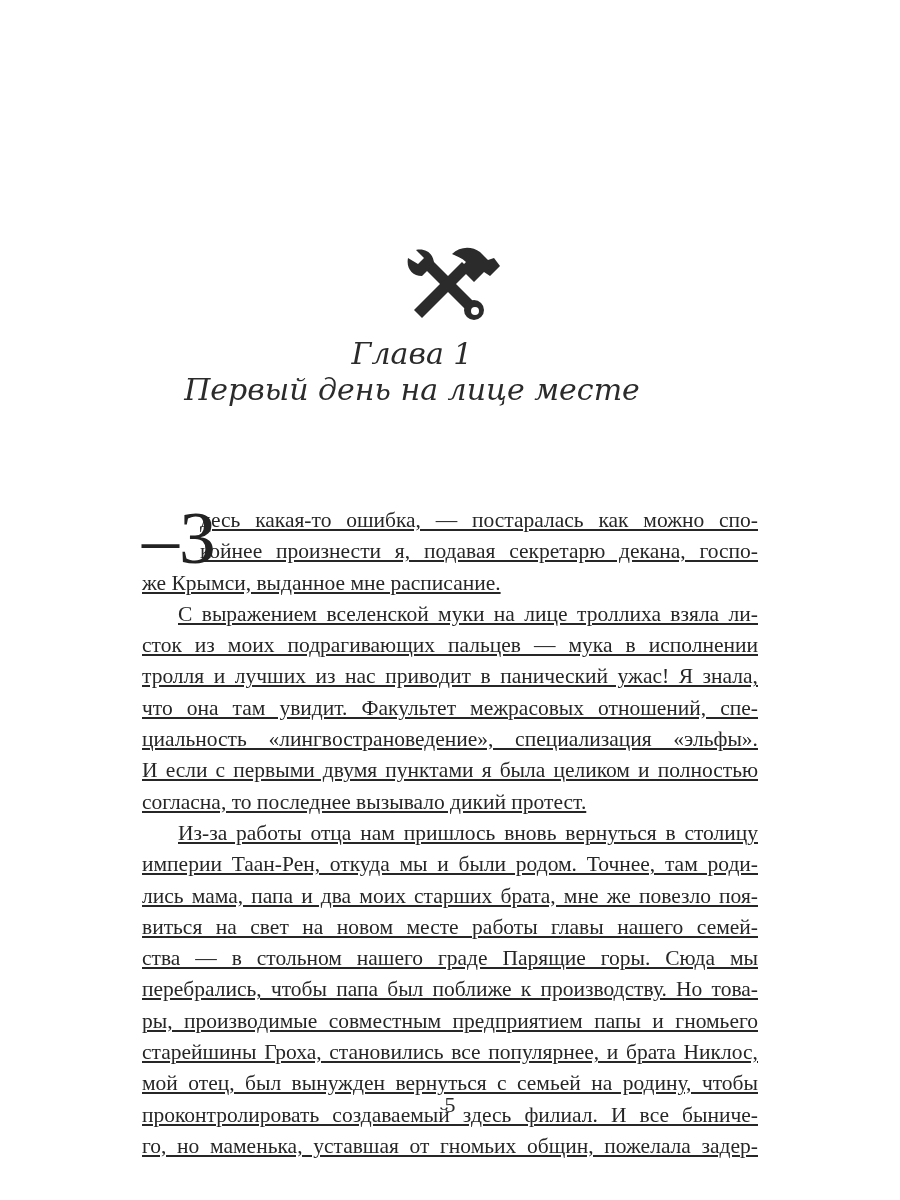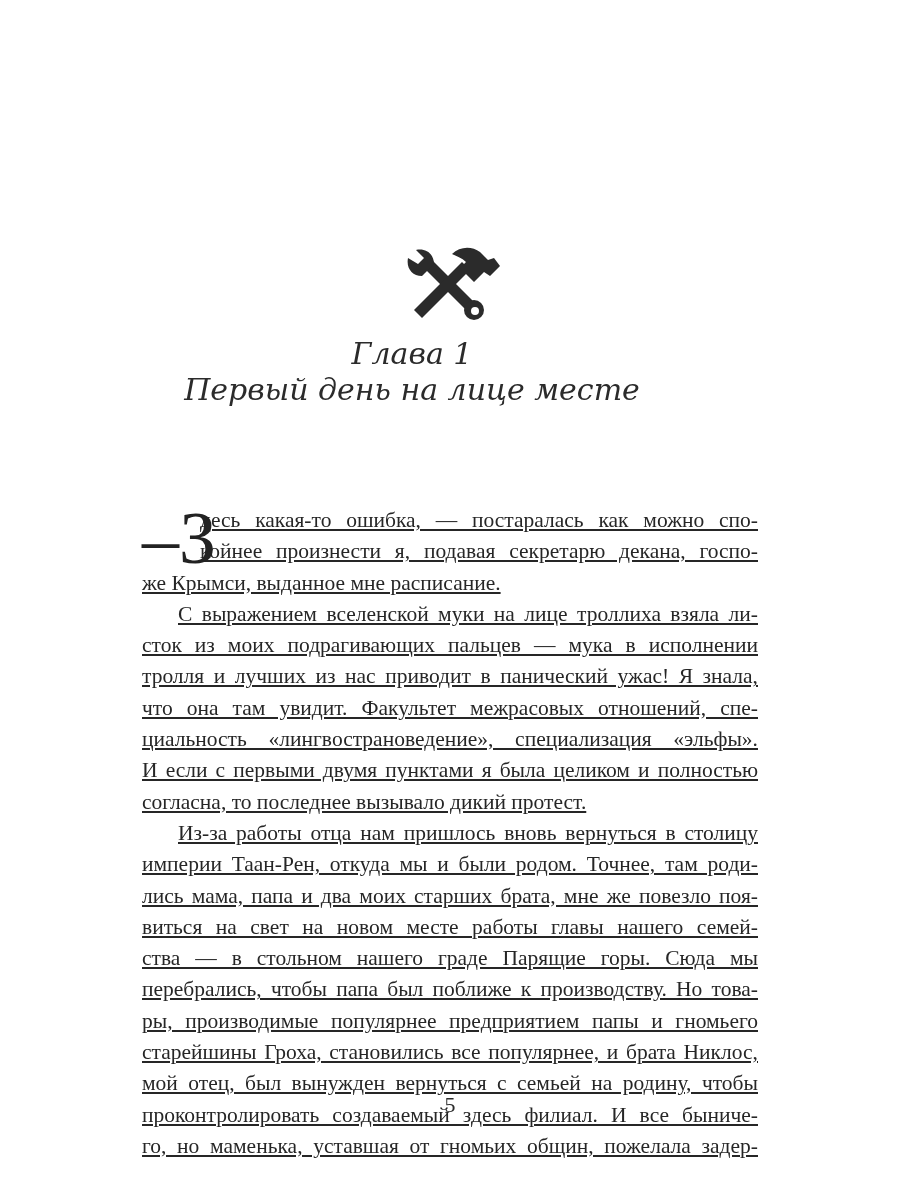--- a/index.html
+++ b/index.html
@@ -136,21 +136,21 @@
     <span class="line">циальность «лингвострановедение», специализация «эльфы».</span>
     <span class="line">И если с первыми двумя пунктами я была целиком и полностью</span>
     <span class="line last">согласна, то последнее вызывало дикий протест.</span>
 
     <span class="line indent">Из-за работы отца нам пришлось вновь вернуться в столицу</span>
     <span class="line">империи Таан-Рен, откуда мы и были родом. Точнее, там роди-</span>
     <span class="line">лись мама, папа и два моих старших брата, мне же повезло поя-</span>
     <span class="line">виться на свет на новом месте работы главы нашего семей-</span>
     <span class="line">ства — в стольном нашего граде Парящие горы. Сюда мы</span>
     <span class="line">перебрались, чтобы папа был поближе к производству. Но това-</span>
-    <span class="line">ры, производимые популярнее предприятием папы и гномьего</span>
+    <span class="line">ры, производимые совместным предприятием папы и гномьего</span>
     <span class="line">старейшины Гроха, становились все популярнее, и брата Никлос,</span>
     <span class="line">мой отец, был вынужден вернуться с семьей на родину, чтобы</span>
     <span class="line">проконтролировать создаваемый здесь филиал. И все быниче-</span>
     <span class="line">го, но маменька, уставшая от гномьих общин, пожелала задер-</span>
   </div>
 
   <div class="page-number">5</div>
 </div>
 
 </body></html>

